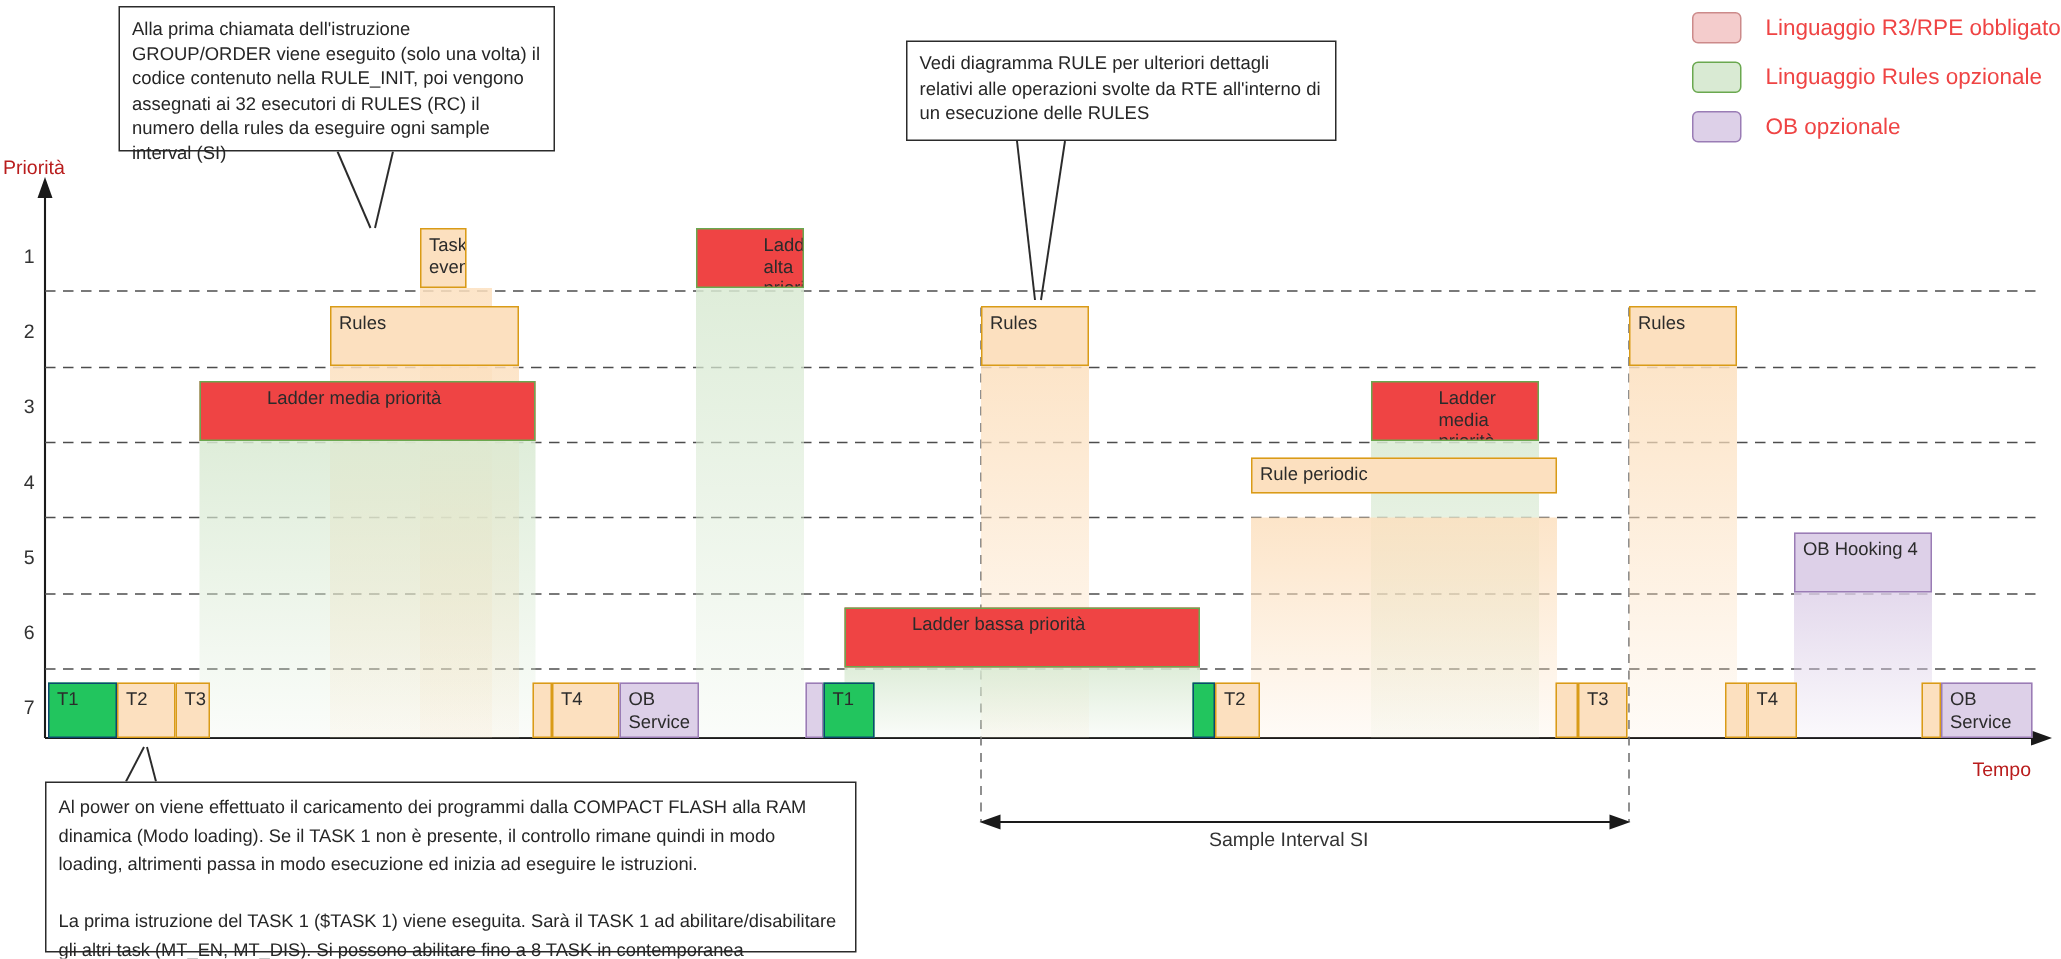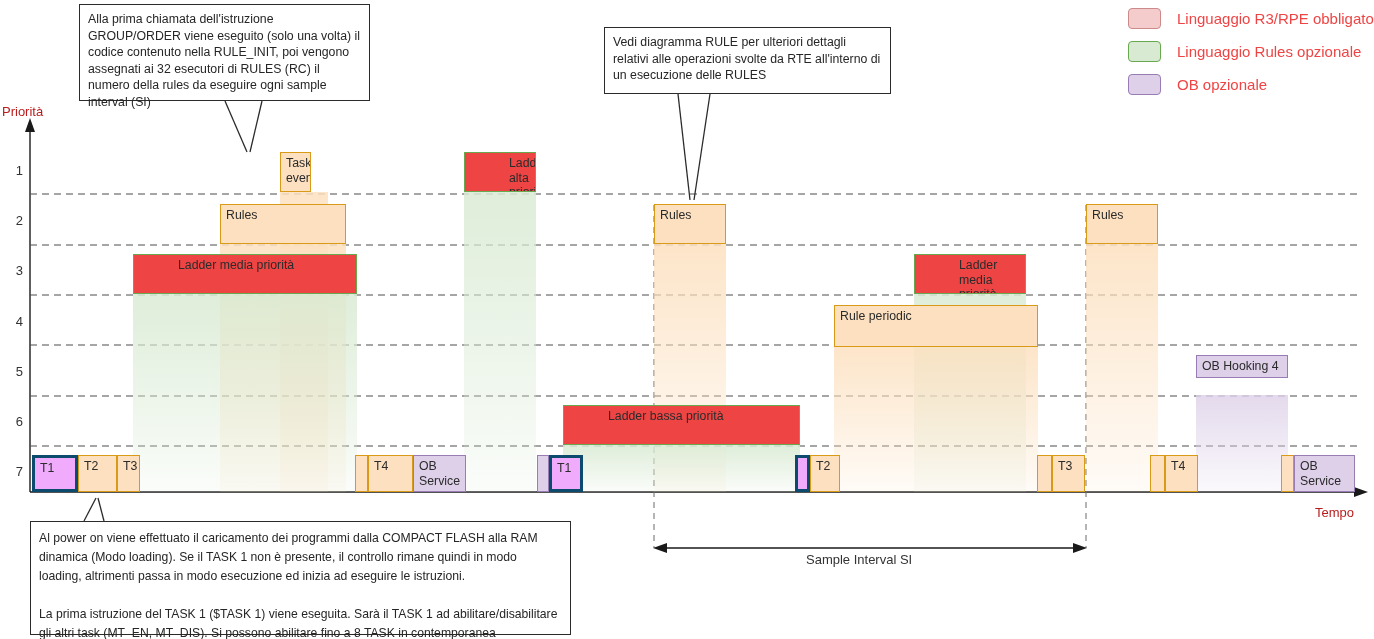--- a/index.html
+++ b/index.html
@@ -46,21 +46,21 @@
 
   
   .blk{
     position:absolute;box-sizing:border-box;z-index:20;
     font-size:12.3px;line-height:14.5px;color:#2b2b2b;
     padding:3px 4px 0 5px;overflow:hidden;white-space:pre-line;
   }
   .blk.shadow{z-index:10;padding:0;border:none;}
 
   
-  .c-red    {background:#f0abfc;border:3px solid #0c4a6e;}
+  .c-red    {background:#22c55e;border:1px solid #0c4a6e;}
   .c-orange {background:#fce0bf;border:1px solid #d99b17;}
   .c-green  {background:#ef4444;border:1px solid #6aa84f;padding-left:44px;}
   .c-purple {background:#ddd0e8;border:1px solid #9a7cb5;}
   .s-orange {background:linear-gradient(to bottom,rgba(252,224,191,.85),rgba(252,224,191,.12));}
   .s-green  {background:linear-gradient(to bottom,rgba(217,234,211,.85),rgba(217,234,211,.12));}
   .s-purple {background:linear-gradient(to bottom,rgba(221,208,232,.80),rgba(221,208,232,.12));}
 
   .si-label{position:absolute;font-size:13px;color:#333;z-index:30;}
 </style>
 </head>
@@ -122,25 +122,25 @@
     <div class="blk c-orange" style="left: 220px; top: 204px; width: 126px; height: 40px;">Rules</div>
     <div class="blk shadow s-green" style="left: 464px; top: 192px; width: 72px; height: 300px;"></div>
     <div class="blk c-green" style="left: 464px; top: 152px; width: 72px; height: 40px;">Ladder alta priorità</div>
     <div class="blk shadow s-green" style="left: 133px; top: 294px; width: 224px; height: 198px;"></div>
     <div class="blk c-green" style="left: 133px; top: 254px; width: 224px; height: 40px;">Ladder media priorità</div>
     <div class="blk shadow s-orange" style="left: 654px; top: 244px; width: 72px; height: 248px;"></div>
     <div class="blk c-orange" style="left: 654px; top: 204px; width: 72px; height: 40px;">Rules</div>
     <div class="blk shadow s-green" style="left: 914px; top: 294px; width: 112px; height: 198px;"></div>
     <div class="blk c-green" style="left: 914px; top: 254px; width: 112px; height: 40px;">Ladder media priorità</div>
     <div class="blk shadow s-orange" style="left: 834px; top: 345px; width: 204px; height: 147px;"></div>
-    <div class="blk c-orange" style="left: 834px; top: 305px; width: 204px; height: 42px;">Rule periodic</div>
+    <div class="blk c-orange" style="left: 834px; top: 305px; width: 204px; height: 24px;">Rule periodic</div>
     <div class="blk shadow s-green" style="left: 563px; top: 445px; width: 237px; height: 47px;"></div>
     <div class="blk c-green" style="left: 563px; top: 405px; width: 237px; height: 40px;">Ladder bassa priorità</div>
     <div class="blk shadow s-purple" style="left: 1196px; top: 395px; width: 92px; height: 97px;"></div>
-    <div class="blk c-purple" style="left: 1196px; top: 355px; width: 92px; height: 23px;">OB Hooking 4</div>
+    <div class="blk c-purple" style="left: 1196px; top: 355px; width: 92px; height: 40px;">OB Hooking 4</div>
     <div class="blk shadow s-orange" style="left: 1086px; top: 244px; width: 72px; height: 248px;"></div>
     <div class="blk c-orange" style="left: 1086px; top: 204px; width: 72px; height: 40px;">Rules</div>
     <div class="blk c-red" style="left: 32px; top: 455px; width: 46px; height: 37px; z-index: 25;">T1</div>
     <div class="blk c-orange" style="left: 78px; top: 455px; width: 39px; height: 37px; z-index: 25;">T2</div>
     <div class="blk c-orange" style="left: 117px; top: 455px; width: 23px; height: 37px; z-index: 25;">T3</div>
     <div class="blk c-orange" style="left: 355px; top: 455px; width: 13px; height: 37px; z-index: 25;"></div>
     <div class="blk c-orange" style="left: 368px; top: 455px; width: 45px; height: 37px; z-index: 25;">T4</div>
     <div class="blk c-purple" style="left: 413px; top: 455px; width: 53px; height: 37px; z-index: 25;">OB Service</div>
     <div class="blk c-purple" style="left: 537px; top: 455px; width: 12px; height: 37px; z-index: 25;"></div>
     <div class="blk c-red" style="left: 549px; top: 455px; width: 34px; height: 37px; z-index: 25;">T1</div>

